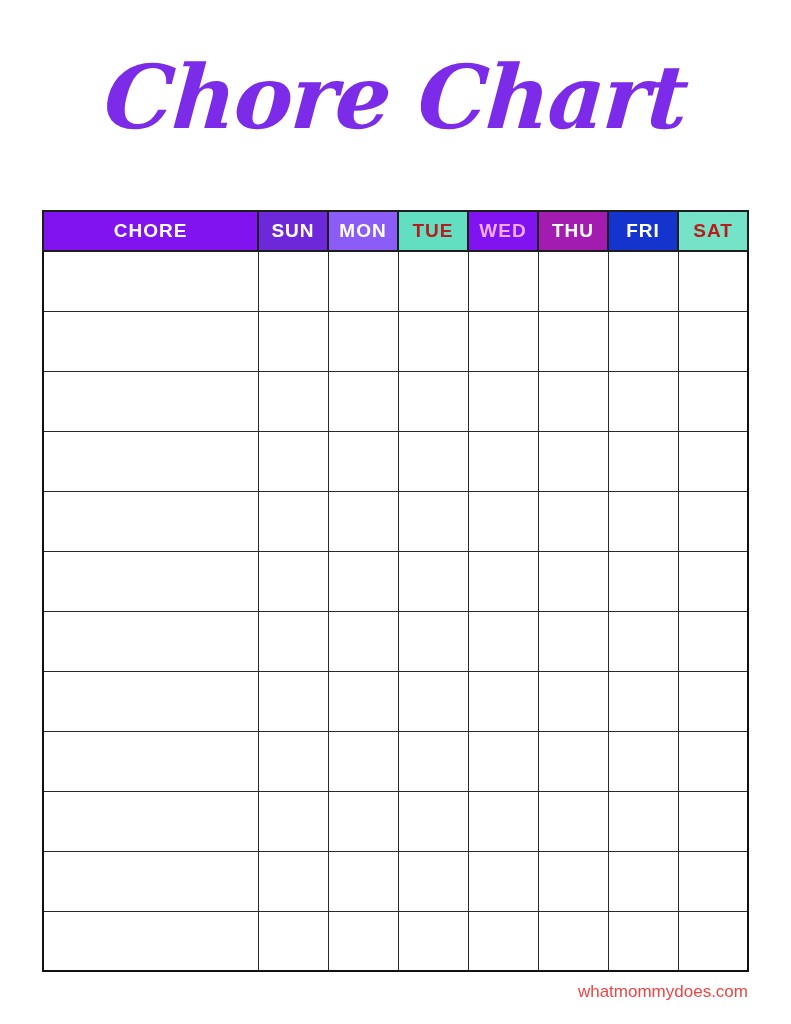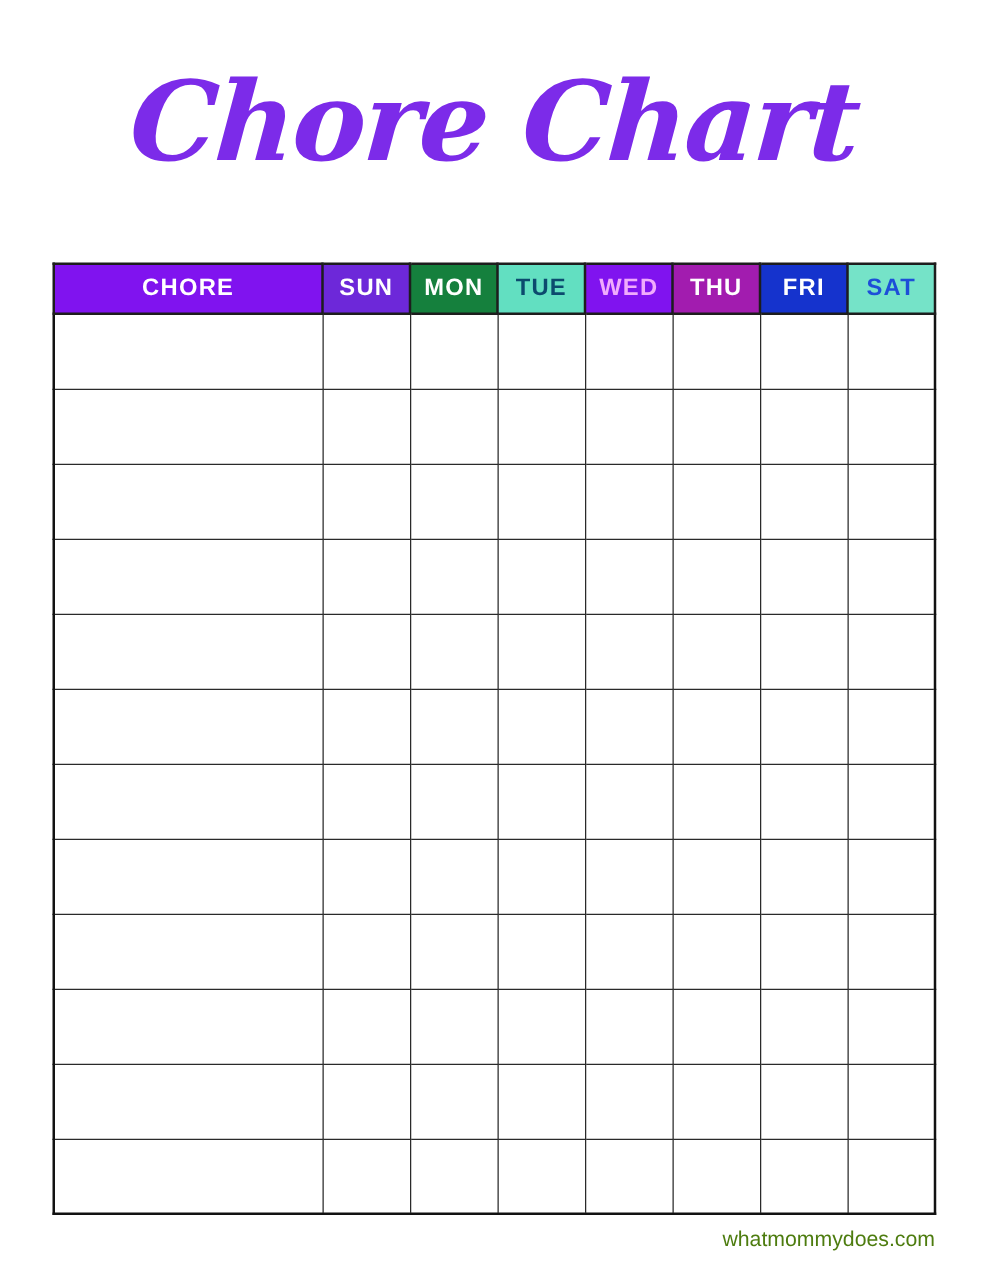--- a/index.html
+++ b/index.html
@@ -82,26 +82,26 @@
         <col class="col-day">
         <col class="col-day">
         <col class="col-day">
         <col class="col-day">
         <col class="col-day">
       </colgroup>
     <thead>
       <tr id="header-row">
           <th style="background: rgb(128, 19, 239); color: rgb(255, 255, 255);">CHORE</th>
           <th style="background: #6d28d9; color: rgb(255, 255, 255);">SUN</th>
-          <th style="background: #15803d; color: rgb(255, 255, 255);">MON</th>
-          <th style="background: rgb(98, 223, 193); color: #0c4a6e;">TUE</th>
+          <th style="background: #8b5cf6; color: rgb(255, 255, 255);">MON</th>
+          <th style="background: rgb(98, 223, 193); color: #b91c1c;">TUE</th>
           <th style="background: rgb(128, 19, 239); color: #f0abfc;">WED</th>
           <th style="background: #a21caf; color: rgb(255, 255, 255);">THU</th>
           <th style="background: rgb(21, 51, 205); color: rgb(255, 255, 255); margin-left: 48px;">FRI</th>
-          <th style="background: rgb(117, 227, 200); color: #1d4ed8;">SAT</th>
+          <th style="background: rgb(117, 227, 200); color: #b91c1c;">SAT</th>
         </tr>
     </thead>
     <tbody id="body-rows">
         <tr>
           <td></td>
           <td></td>
           <td></td>
           <td></td>
           <td></td>
           <td></td>
@@ -214,15 +214,15 @@
           <td></td>
           <td></td>
           <td></td>
           <td></td>
           <td></td>
           <td></td>
         </tr>
       </tbody>
   </table>
 
-  <div class="footer" style="color: #4d7c0f;">whatmommydoes.com</div>
+  <div class="footer" style="color: #ef4444;">whatmommydoes.com</div>
 
 </div>
 
 </body></html>

